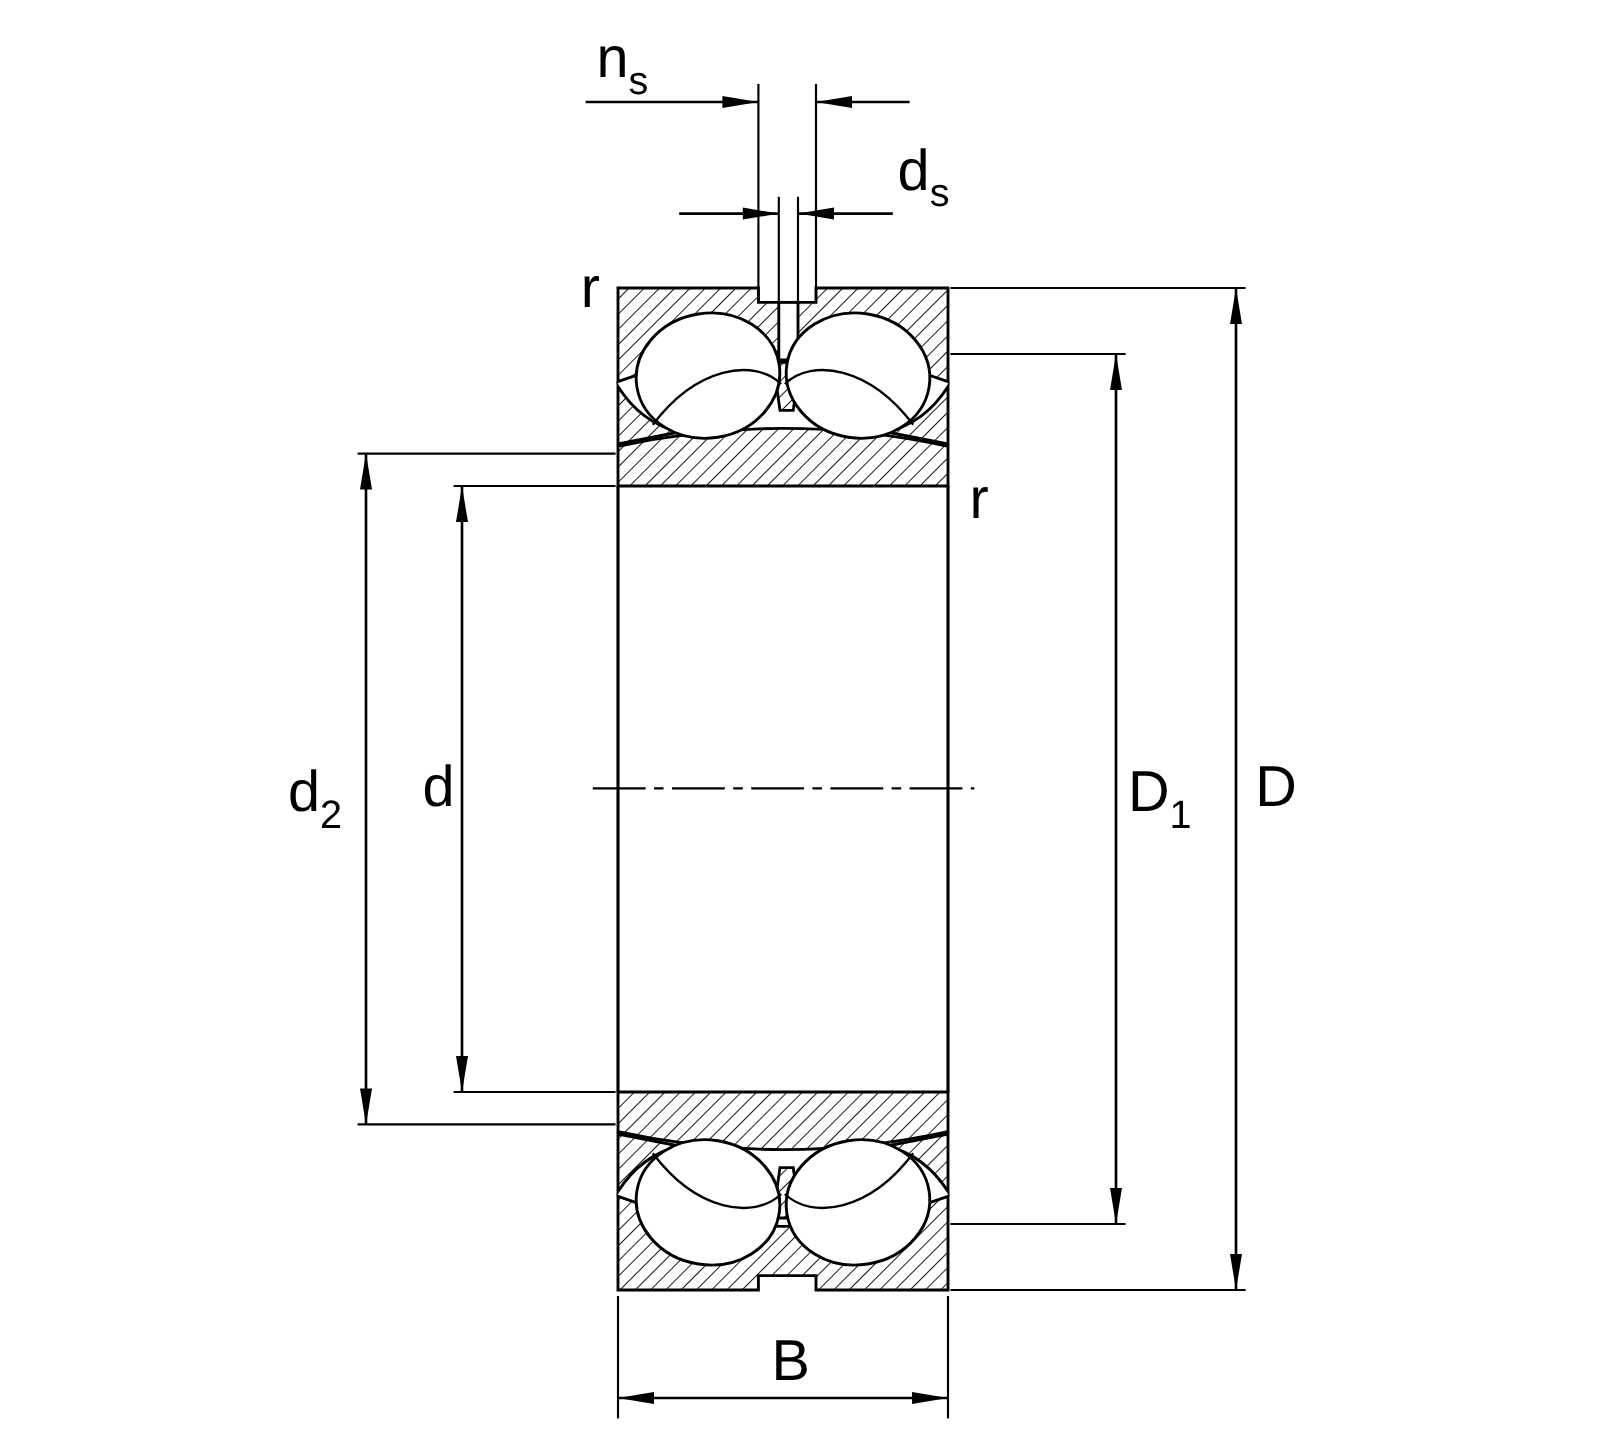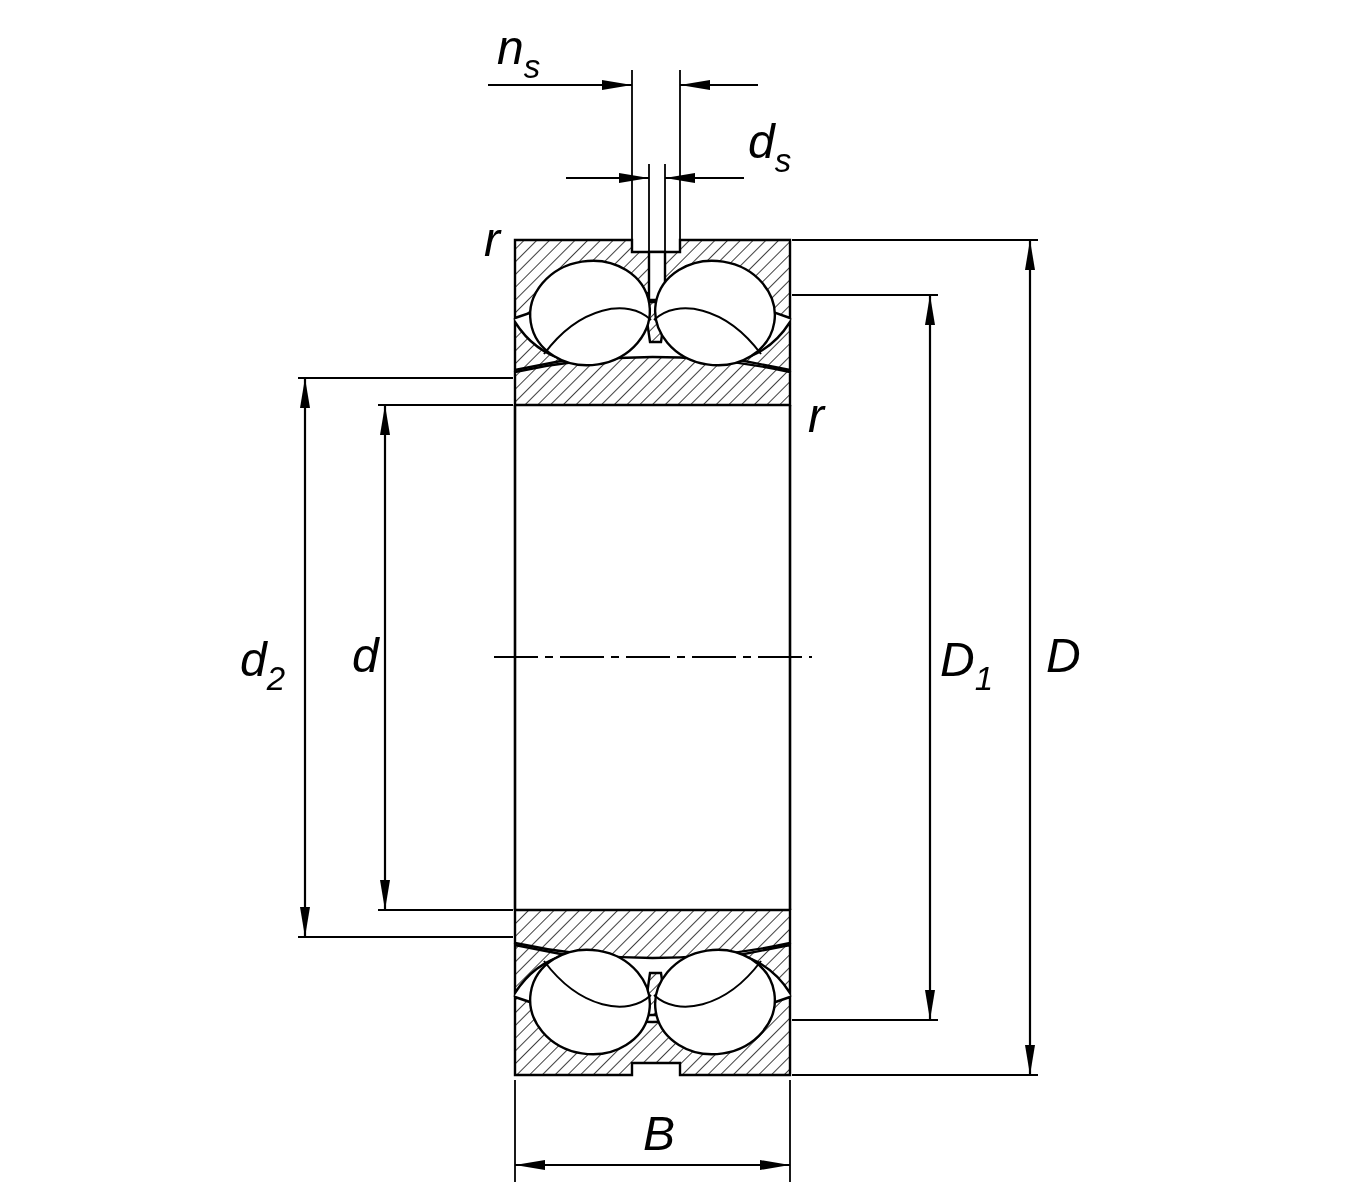--- a/index.html
+++ b/index.html
@@ -1,16 +1,16 @@
 <!DOCTYPE html>
 <html><head>
 <meta charset="utf-8">
 <style>
   html,body{margin:0;padding:0;background:#ffffff;}
-  .stage{width:1350px;height:1200px;position:relative;background:#ffffff;font-style:italic;}
+  .stage{width:1350px;height:1200px;position:relative;background:#ffffff;}
   svg{display:block;}
   .hatched{fill:url(#hatch);stroke:#000;stroke-width:2.4;}
   .white-part{fill:#ffffff;stroke:#000;stroke-width:2.4;}
   .outline{stroke:#000;stroke-width:2.6;fill:none;}
   .thin{stroke:#000;stroke-width:1.8;fill:none;}
   .dim{stroke:#000;stroke-width:2.2;fill:none;}
   .detail{stroke:#000;stroke-width:2;fill:none;}
   .center{stroke:#000;stroke-width:2;stroke-dasharray:44 7 8 7;fill:none;}
   text{font-family:"Liberation Sans",sans-serif;font-size:48px;fill:#000;}
   .sub{font-size:33px;}

